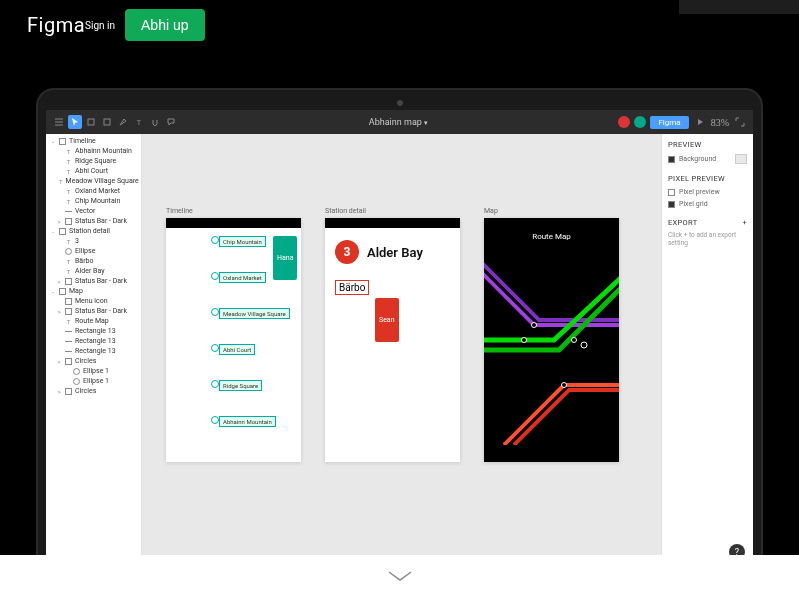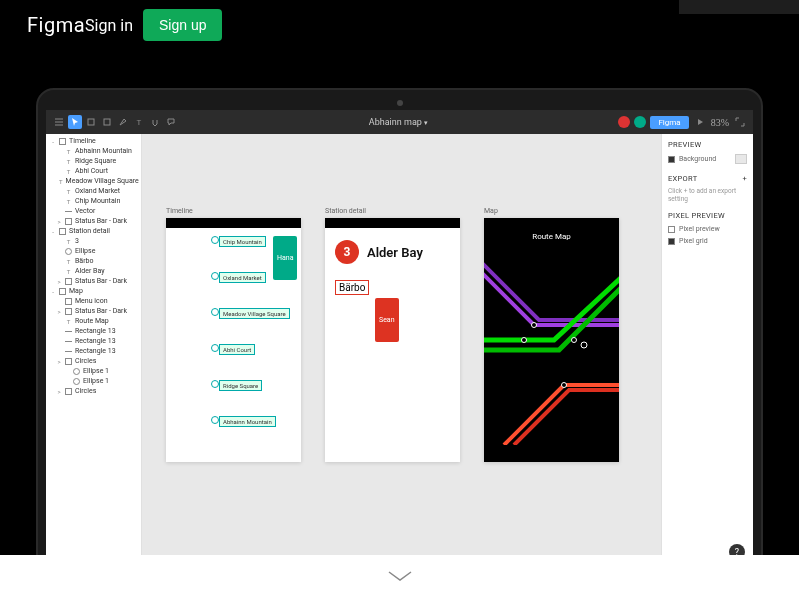--- a/index.html
+++ b/index.html
@@ -2,21 +2,21 @@
 <html><head>
 <meta charset="utf-8">
 <style>
 * { margin: 0; padding: 0; box-sizing: border-box; }
 body { background: #000; font-family: -apple-system, BlinkMacSystemFont, "Segoe UI", Roboto, sans-serif; width: 799px; height: 600px; overflow: hidden; position: relative; }
 
 
 .header { position: absolute; top: 0; left: 0; right: 0; height: 50px; display: flex; align-items: center; justify-content: flex-start; padding: 0 27px; z-index: 10; }
 .logo { color: #fff; font-size: 20px; font-weight: 400; letter-spacing: 0.5px; }
 .auth { display: flex; gap: 10px; align-items: center; }
-.signin { color: #fff; font-size: 16px; cursor: pointer; }
+.signin { color: #fff; font-size: 10px; cursor: pointer; }
 .signup { background: #0fa958; color: #fff; padding: 8px 16px; border-radius: 4px; font-size: 14px; cursor: pointer; border: none; }
 
 
 .device { position: absolute; top: 88px; left: 36px; right: 36px; bottom: 30px; background: #1a1a1a; border-radius: 18px 18px 0 0; border: 2px solid #2a2a2a; overflow: hidden; }
 .camera { width: 6px; height: 6px; background: #444; border-radius: 50%; margin: 10px auto 4px; }
 .app { position: absolute; top: 20px; left: 8px; right: 8px; bottom: 0; background: #2c2c2c; display: flex; flex-direction: column; }
 
 
 .toolbar { height: 24px; background: #2c2c2c; display: flex; align-items: center; padding: 0 6px; gap: 2px; font-size: 9px; color: #888; }
 .tool { width: 14px; height: 14px; display: flex; align-items: center; justify-content: center; cursor: pointer; border-radius: 2px; }
@@ -93,21 +93,21 @@
 </style>
 </head>
 <body>
 
 <div class="watermark"></div>
 
 <div class="header">
   <div class="logo">Figma</div>
   <div class="auth">
     <span class="signin">Sign in</span>
-    <button class="signup">Sign up</button>
+    <button class="signup">Abhi up</button>
   </div>
 </div>
 
 <div class="device">
   <div class="camera"></div>
   <div class="app">
 
     <div class="toolbar">
       <div class="tool">
           <svg viewBox="0 0 10 10">
@@ -360,36 +360,36 @@
       <div class="props">
         <div class="prop-section">
           <div class="prop-title">PREVIEW</div>
           <div class="prop-row">
             <span class="chk on"></span>
             <span>Background</span>
             <span class="swatch" style="margin-left:auto"></span>
           </div>
         </div>
         <div class="prop-section">
-          <div class="prop-title" style="display:flex;justify-content:space-between">
-            <span>EXPORT</span>
-            <span style="cursor:pointer">+</span>
-          </div>
-          <div class="hint">Click + to add an export setting</div>
-        </div>
-        <div class="prop-section">
           <div class="prop-title">PIXEL PREVIEW</div>
           <div class="prop-row">
             <span class="chk"></span>
             <span>Pixel preview</span>
           </div>
           <div class="prop-row">
             <span class="chk on"></span>
             <span>Pixel grid</span>
           </div>
+        </div>
+        <div class="prop-section">
+          <div class="prop-title" style="display:flex;justify-content:space-between">
+            <span>EXPORT</span>
+            <span style="cursor:pointer">+</span>
+          </div>
+          <div class="hint">Click + to add an export setting</div>
         </div>
       </div>
     </div>
 
     <div class="help">?</div>
   </div>
 </div>
 
 <div class="footer">
   <div class="chevron-down">

